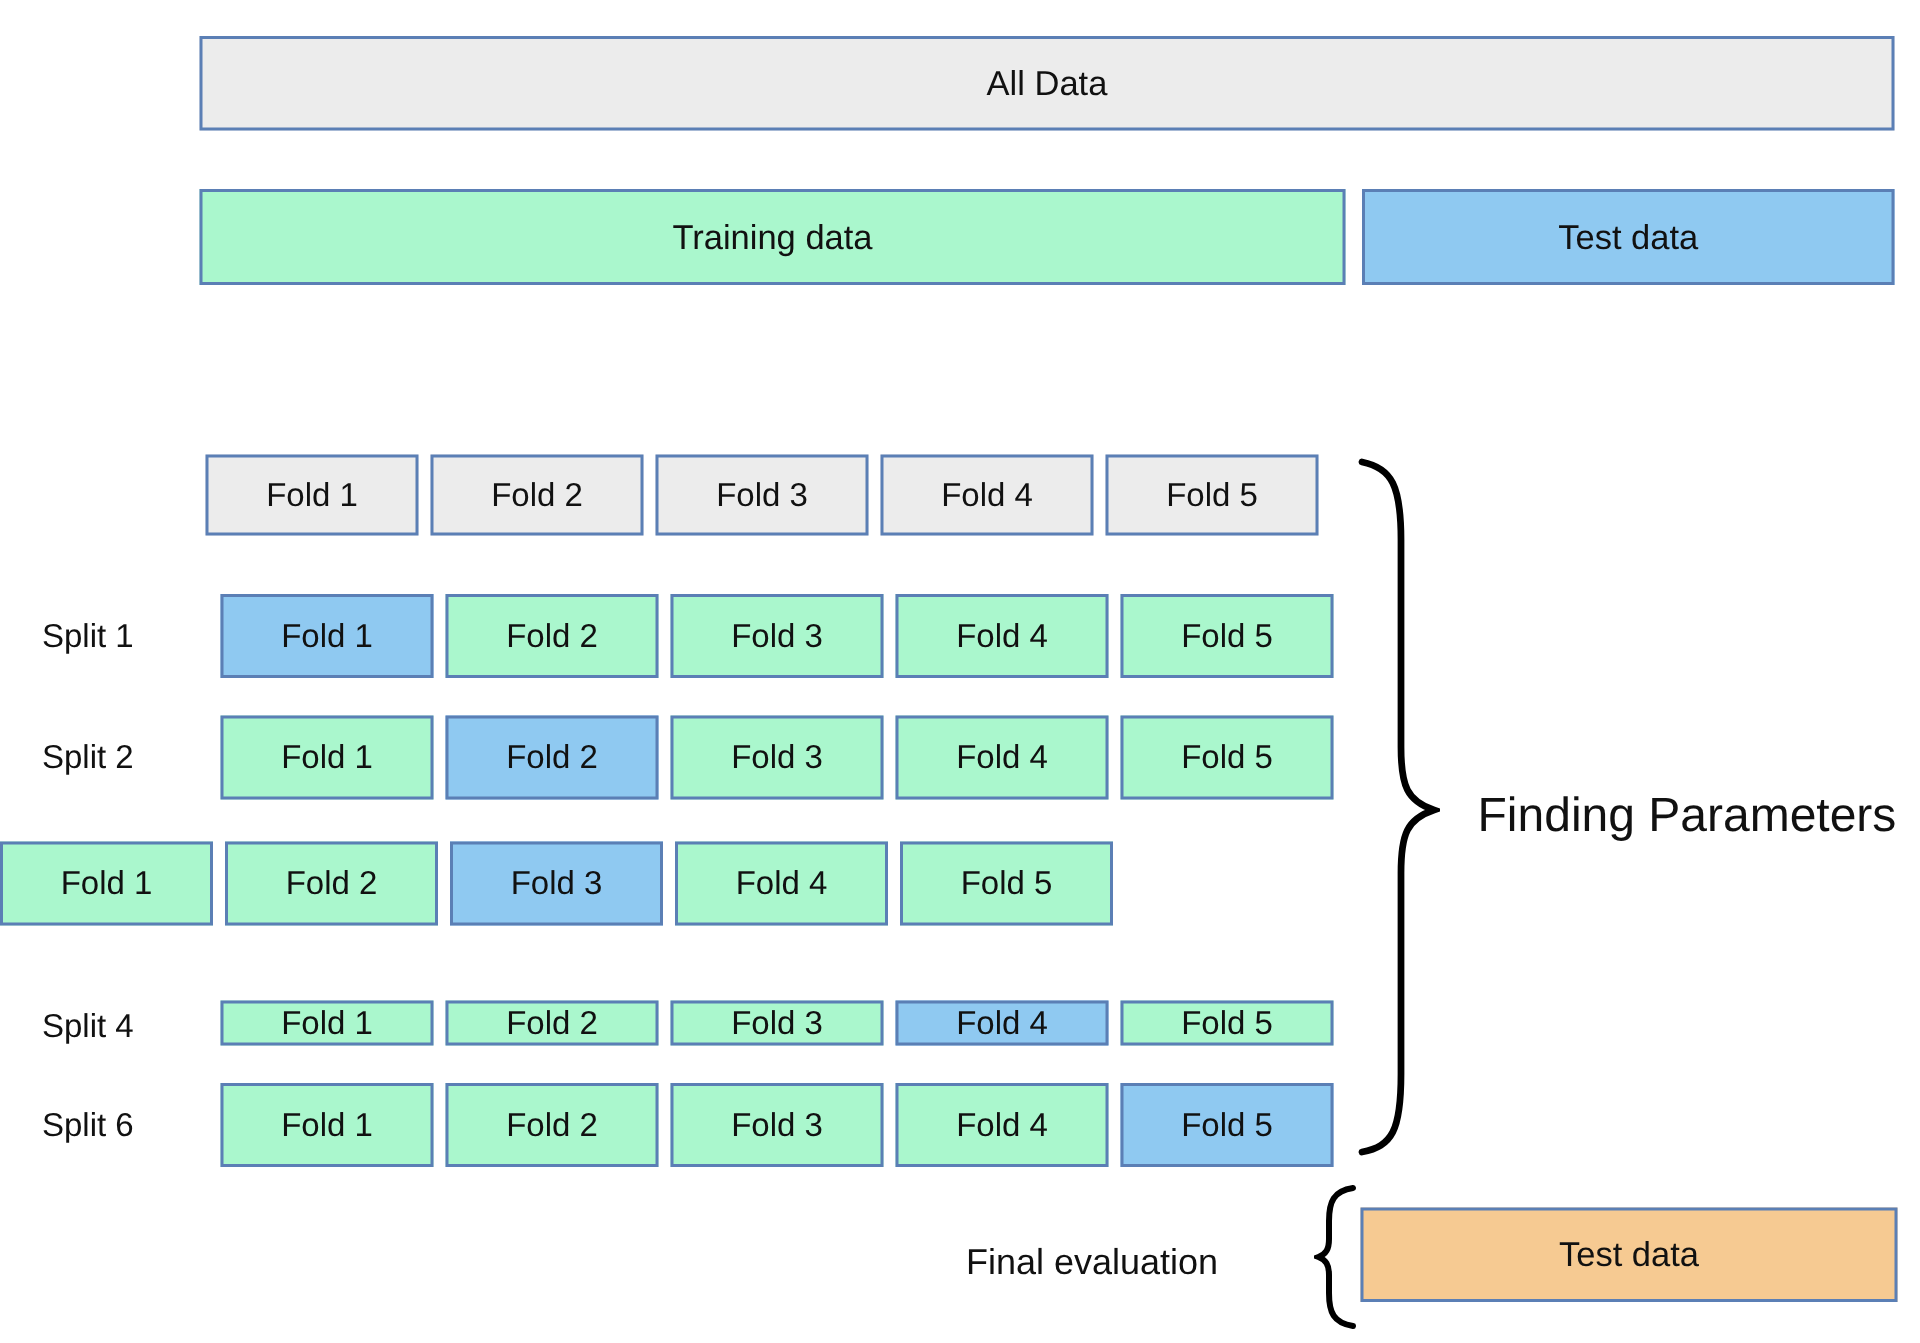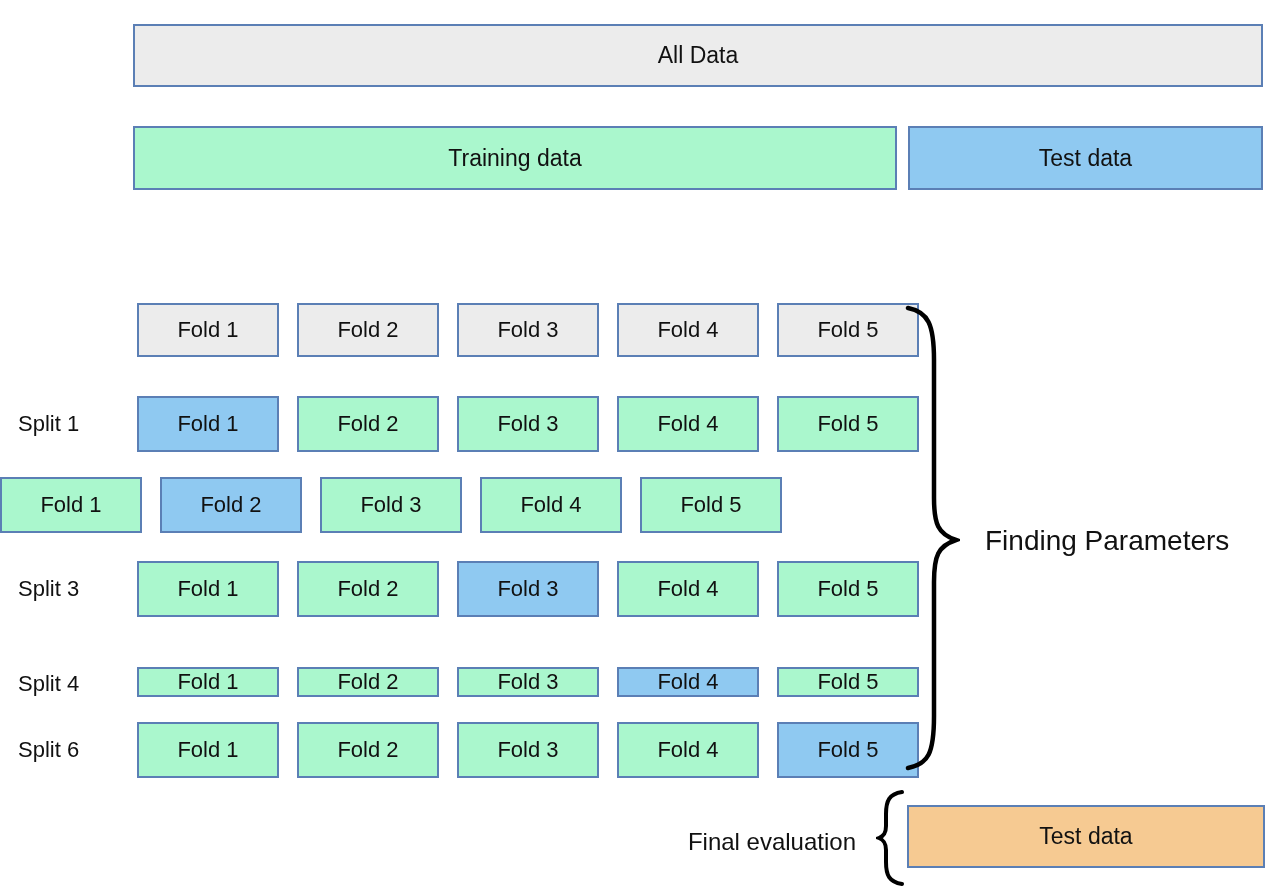--- a/index.html
+++ b/index.html
@@ -43,26 +43,26 @@
 
   .grid-row {
     position: absolute;
     left: 0;
     display: flex;
     align-items: stretch;
     height: 56px;
   }
   .row-label {
     width: 119px;
-    margin-left: 18px;
+    margin-left: 28px;
     display: flex;
     align-items: center;
     font-size: 22px;
   }
-  .cells { display: flex; gap: 18px; }
+  .cells { display: flex; gap: 8px; }
   .cell {
     width: 142px;
     height: 100%;
     border: 2px solid var(--box-border);
     display: flex;
     align-items: center;
     justify-content: center;
     font-size: 22px;
   }
   .cell.gray  { background: var(--gray-fill); }
@@ -76,29 +76,29 @@
   .row-4 { top: 641px; align-items: flex-end; }
   .row-5 { top: 722px; }
 
   .brace-big   { position: absolute; left: 900px; top: 302px; }
   .brace-small { position: absolute; left: 876px; top: 788px; }
 
   .label-finding {
     position: absolute;
     left: 985px;
     top: 525px;
-    font-size: 28px;
+    font-size: 32px;
     white-space: nowrap;
   }
   .label-final {
     position: absolute;
     left: 600px;
     top: 828px;
     width: 256px;
-    text-align: right;
+    text-align: center;
     font-size: 24px;
     white-space: nowrap;
   }
 </style>
 </head>
 <body>
 
 <div class="canvas">
 
   <div class="bar gray all-data">
@@ -146,41 +146,41 @@
       <div class="cell green">
           <span>Fold 4</span>
         </div>
       <div class="cell green">
           <span>Fold 5</span>
         </div>
     </div>
   </div>
 
   <div class="grid-row row-2">
+    <div class="row-label">Split 2</div>
     <div class="cells">
       <div class="cell green">
           <span>Fold 1</span>
         </div>
       <div class="cell blue">
           <span>Fold 2</span>
         </div>
       <div class="cell green">
           <span>Fold 3</span>
         </div>
       <div class="cell green">
           <span>Fold 4</span>
         </div>
       <div class="cell green">
           <span>Fold 5</span>
         </div>
     </div>
   </div>
 
   <div class="grid-row row-3">
-    <div class="row-label">Split 3</div>
     <div class="cells">
       <div class="cell green">
           <span>Fold 1</span>
         </div>
       <div class="cell green">
           <span>Fold 2</span>
         </div>
       <div class="cell blue">
           <span>Fold 3</span>
         </div>

